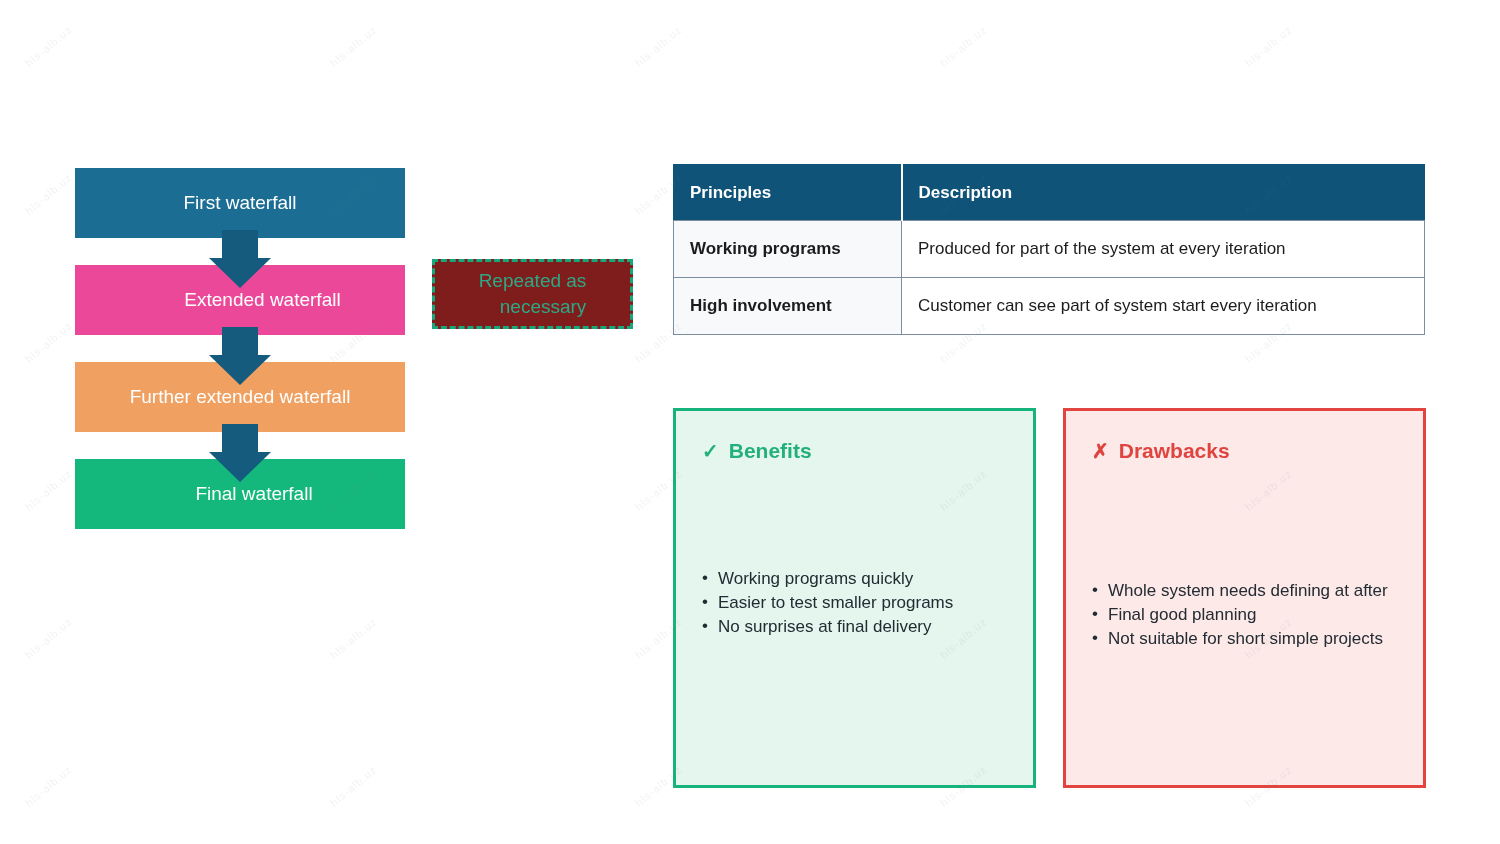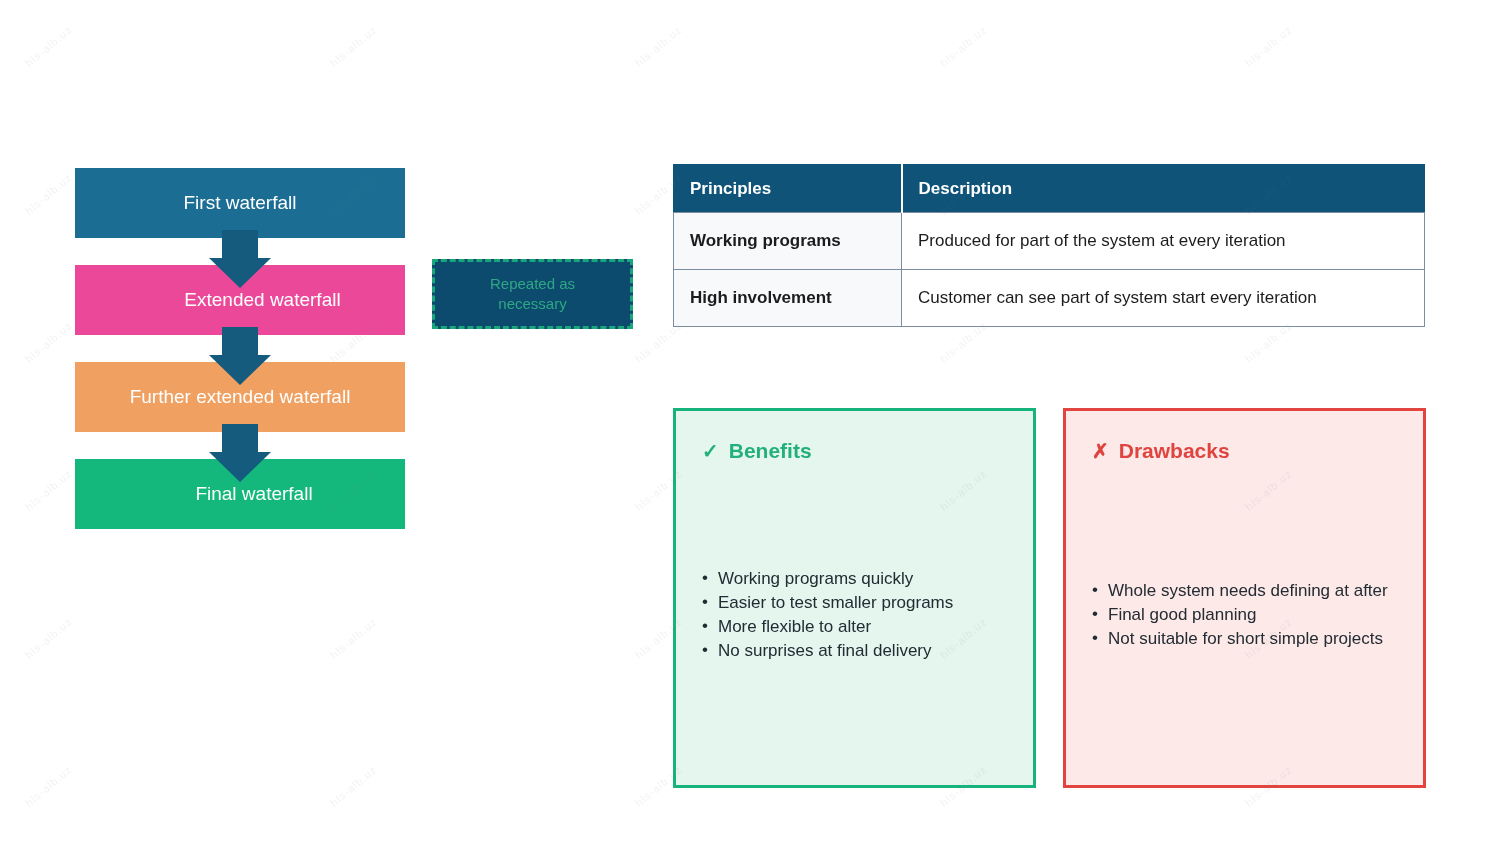--- a/index.html
+++ b/index.html
@@ -95,27 +95,27 @@
   .flow-arrow svg { display: block; }
 
   
   .repeat-note {
     position: absolute;
     left: 432px;
     top: 259px;
     width: 201px;
     height: 70px;
     border: 3px dashed #18a77a;
-    background: #0c4a6e;
+    background: #7f1d1d;
     display: flex;
     align-items: center;
     justify-content: center;
-    text-align: center;
+    text-align: right;
     color: #2ea884;
-    font-size: 15px;
+    font-size: 19px;
     line-height: 1.35;
     padding: 0 10px;
   }
 
   
   .ptable {
     position: absolute;
     left: 673px;
     top: 164px;
     width: 752px;
@@ -125,21 +125,21 @@
   .ptable th, .ptable td {
     border: 1.5px solid #7d8da0;
     text-align: left;
     vertical-align: middle;
   }
   .ptable thead th {
     background: #0f5378;
     color: #ffffff;
     font-size: 17px;
     font-weight: bold;
-    height: 48px;
+    height: 56px;
     padding: 0 16px;
     border-color: #0f5378;
     border-bottom-color: #7d8da0;
   }
   .ptable thead th.col-principles { border-right: 2px solid #ffffff; width: 228px; }
   .ptable tbody td { height: 57px; padding: 0 16px; font-size: 17px; color: #1c1c1c; }
   .ptable tbody td.cell-principle { background: #f7f9fb; font-weight: bold; }
   .ptable tbody td.cell-description { background: #ffffff; font-weight: normal; }
 
   
@@ -293,21 +293,20 @@
   </table>
 
   <div class="panel panel-benefits">
     <div class="panel-heading">
       <span class="heading-icon">✓</span>
       <span>Benefits</span>
     </div>
     <ul class="panel-list">
       <li>Working programs quickly</li>
       <li>Easier to test smaller programs</li>
-      <li>More flexible to alter</li>
       <li>No surprises at final delivery</li>
     </ul>
   </div>
 
   <div class="panel panel-drawbacks">
     <div class="panel-heading">
       <span class="heading-icon">✗</span>
       <span>Drawbacks</span>
     </div>
     <ul class="panel-list">

